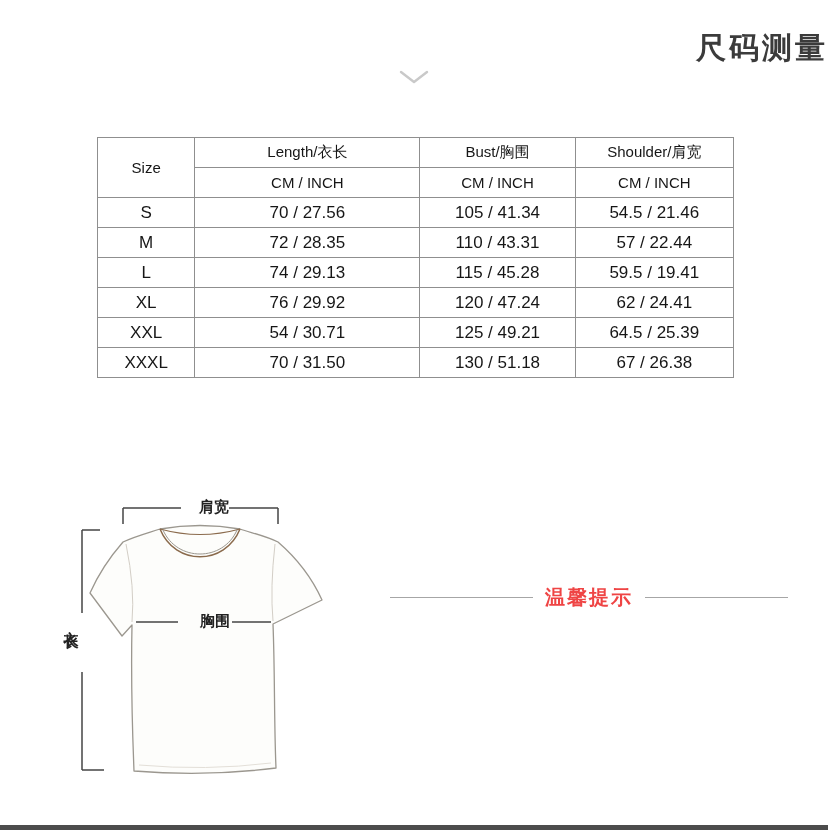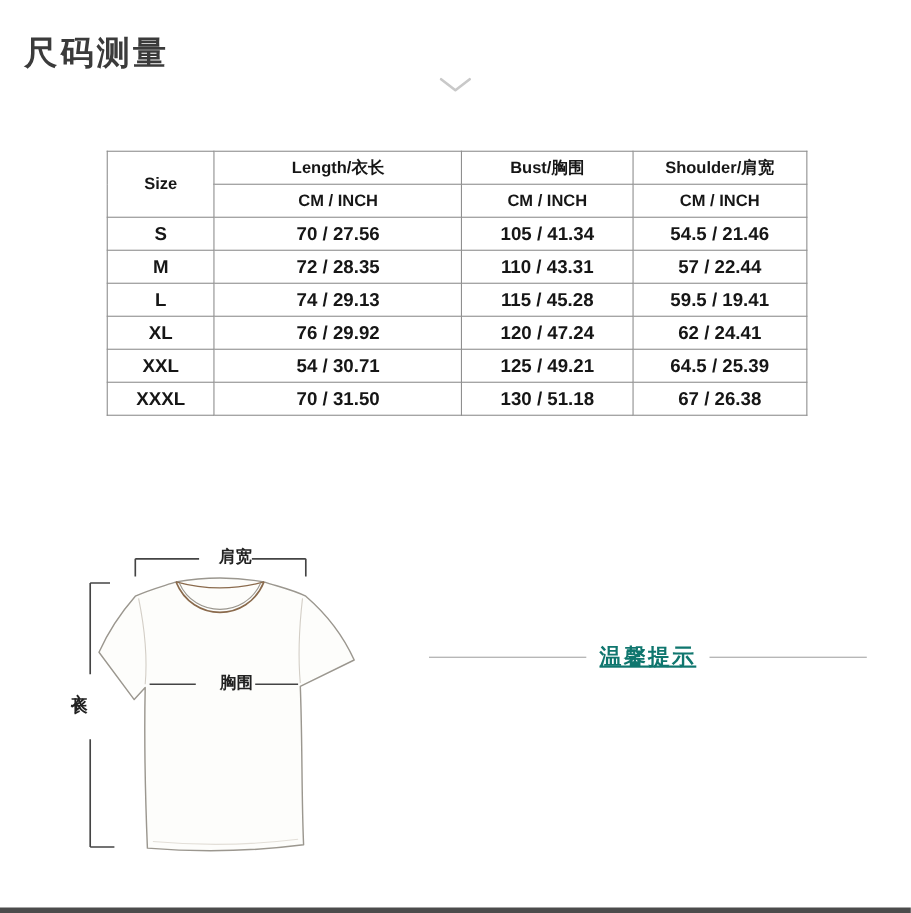--- a/index.html
+++ b/index.html
@@ -6,36 +6,36 @@
   html,body { width: 828px; height: 830px; }
   body {
     position: relative;
     background: #ffffff;
     font-family: "Liberation Sans", "DejaVu Sans", sans-serif;
     color: #141414;
     overflow: hidden;
   }
 
   
-  .title-wrap { position: absolute; top: 28px; left: 0; width: 100%; text-align: left; padding-left: 22px; }
+  .title-wrap { position: absolute; top: 28px; left: 0; width: 100%; text-align: right; padding-left: 22px; }
   .page-title {
     font-size: 30px; font-weight: bold; color: #3b3b3b; letter-spacing: 3px;
   }
   .chevron { position: absolute; top: 69px; left: 399px; }
 
   
   table.size-table {
     position: absolute; left: 97px; top: 137px; width: 637px;
     border-collapse: collapse; table-layout: fixed;
   }
   .size-table th, .size-table td {
     border: 1px solid #8f8f8f;
     text-align: center; vertical-align: middle;
     height: 30px; padding: 0;
-    font-weight: bold; color: #161616;
+    font-weight: normal; color: #161616;
   }
   .size-table thead th { font-size: 15px; }
   .size-table tbody td { font-size: 17px; }
   .col-size { width: 15.3%; }
   .col-length { width: 35.4%; }
   .col-bust { width: 24.4%; }
   .col-shoulder { width: 24.9%; }
 
   
   .figure { position: absolute; left: 60px; top: 470px; width: 320px; height: 335px; }
@@ -46,22 +46,22 @@
   }
   .lbl-shoulder { left: 121px; top: 29px; width: 48px; }
   .lbl-bust     { left: 120px; top: 143px; width: 50px; }
   .lbl-length   { left: 3px;  top: 148px; writing-mode: vertical-rl; letter-spacing: 4px; }
 
   
   .tips { position: absolute; left: 376px; top: 584px; width: 440px; }
   .tips-header { display: flex; align-items: center; gap: 12px; width: 398px; margin-left: 14px; }
   .tips-rule { flex: 1; height: 1px; background: #a6a6a6; }
   .tips-title {
-    font-size: 20px; font-weight: bold; color: #0f766e;
-    letter-spacing: 2px; white-space: nowrap; text-decoration: underline;
+    font-size: 20px; font-weight: bold; color: #ef4444;
+    letter-spacing: 2px; white-space: nowrap;
   }
   .tips-body { margin-top: 13px; }
   .tip-item {
     font-size: 12px; font-weight: 600; color: #2c2c2c; line-height: 23px;
   }
 
   
   .bottom-bar { position: absolute; left: 0; top: 825px; width: 828px; height: 5px; background: #4c4c4c; }
 </style>
 </head>

